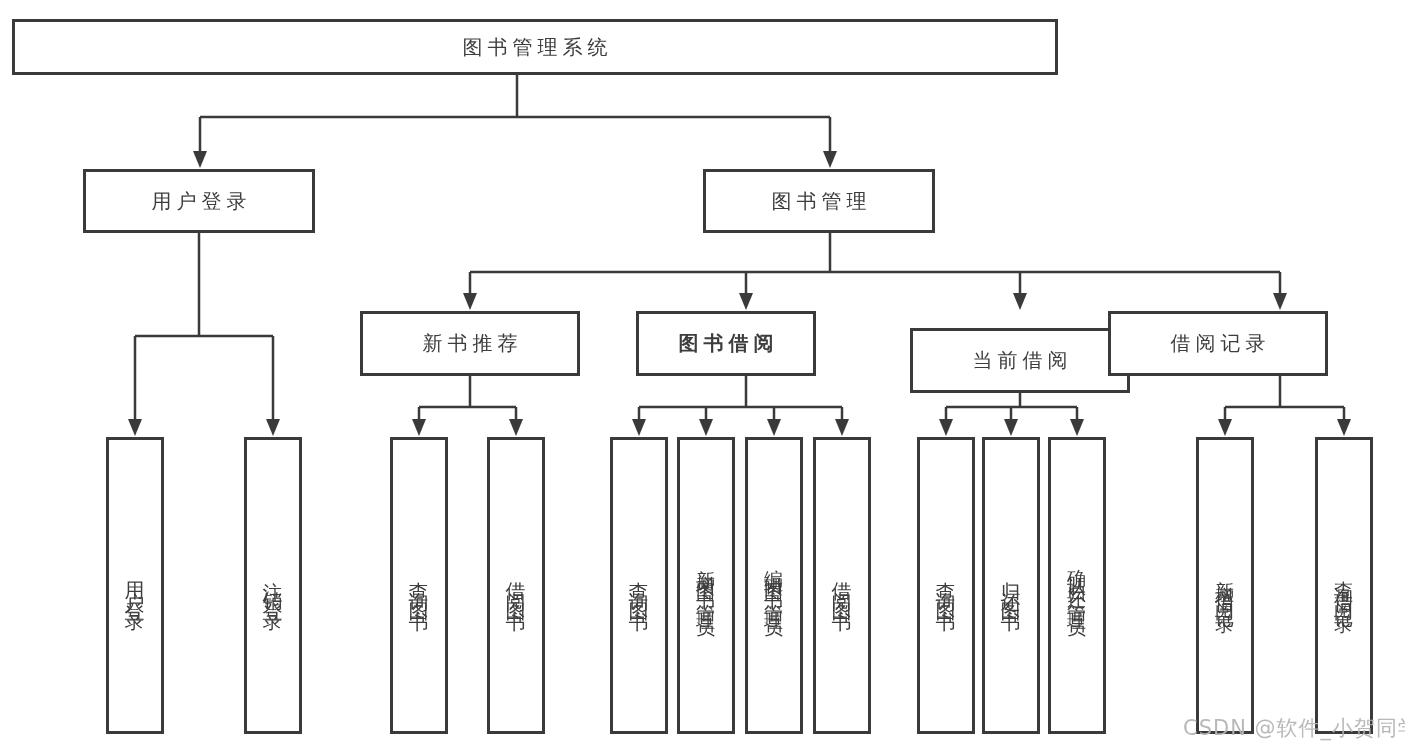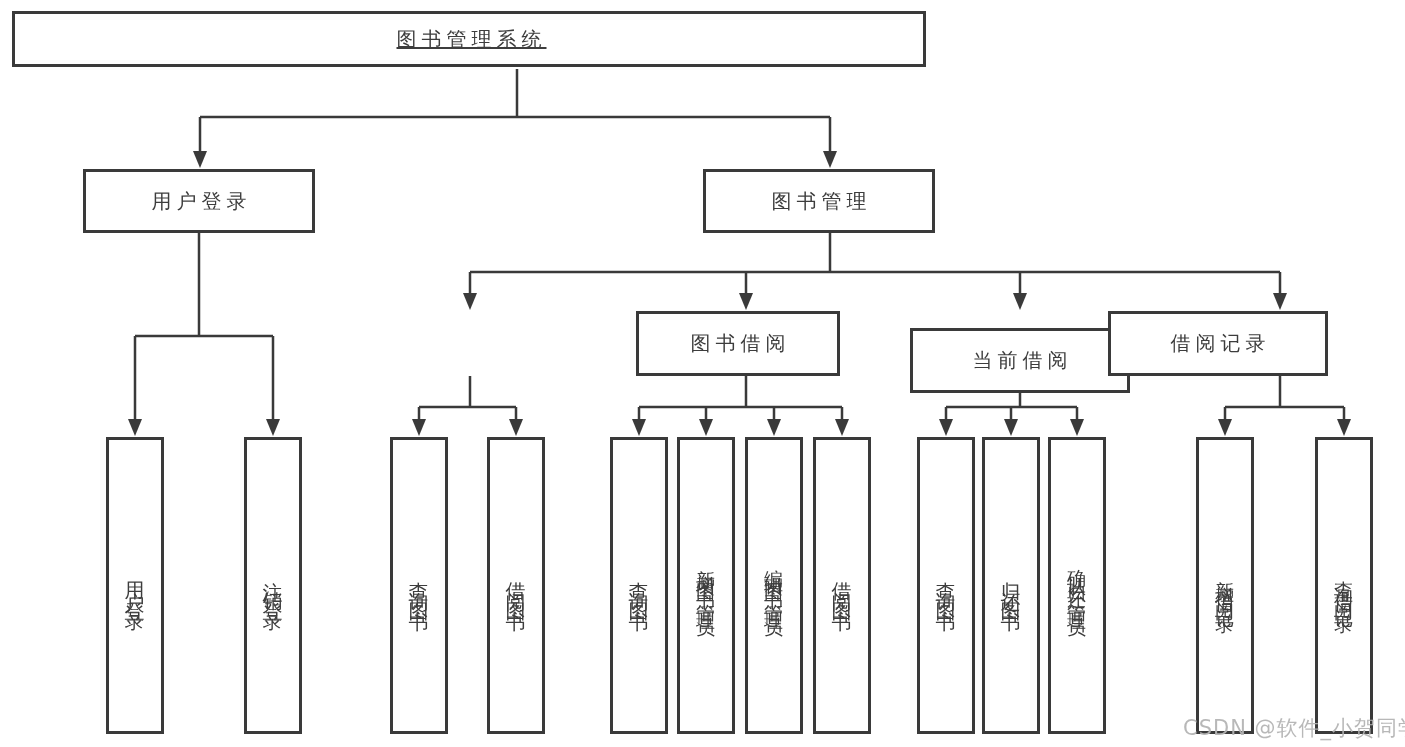--- a/index.html
+++ b/index.html
@@ -102,26 +102,27 @@
       <polygon points="767,419 781,419 774,436"></polygon>
       <polygon points="835,419 849,419 842,436"></polygon>
       <polygon points="939,419 953,419 946,436"></polygon>
       <polygon points="1004,419 1018,419 1011,436"></polygon>
       <polygon points="1070,419 1084,419 1077,436"></polygon>
       <polygon points="1218,419 1232,419 1225,436"></polygon>
       <polygon points="1337,419 1351,419 1344,436"></polygon>
     </g>
   </svg>
 
-  <div class="node hnode" style="left:12px;top:11px;width:914px;height:56px;text-decoration:underline;">图书管理系统</div>
+  <div class="node hnode" style="left:12px;top:19px;width:1046px;height:56px;">图书管理系统</div>
 
   <div class="node hnode" style="left:83px;top:169px;width:232px;height:64px;">用户登录</div>
   <div class="node hnode" style="left:703px;top:169px;width:232px;height:64px;">图书管理</div>
 
-  <div class="node hnode" style="left:636px;top:311px;width:204px;height:65px;">图书借阅</div>
+  <div class="node hnode" style="left:360px;top:311px;width:220px;height:65px;">新书推荐</div>
+  <div class="node hnode" style="left:636px;top:311px;width:180px;height:65px;font-weight:bold;">图书借阅</div>
   <div class="node hnode" style="left:910px;top:328px;width:220px;height:65px;">当前借阅</div>
   <div class="node hnode" style="left:1108px;top:311px;width:220px;height:65px;">借阅记录</div>
 
   <div class="vnode" style="left:106px;">用户登录</div>
   <div class="vnode" style="left:244px;">注销登录</div>
 
   <div class="vnode" style="left:390px;">查询图书</div>
   <div class="vnode" style="left:487px;">借阅图书</div>
 
   <div class="vnode" style="left:610px;">查询图书</div>

